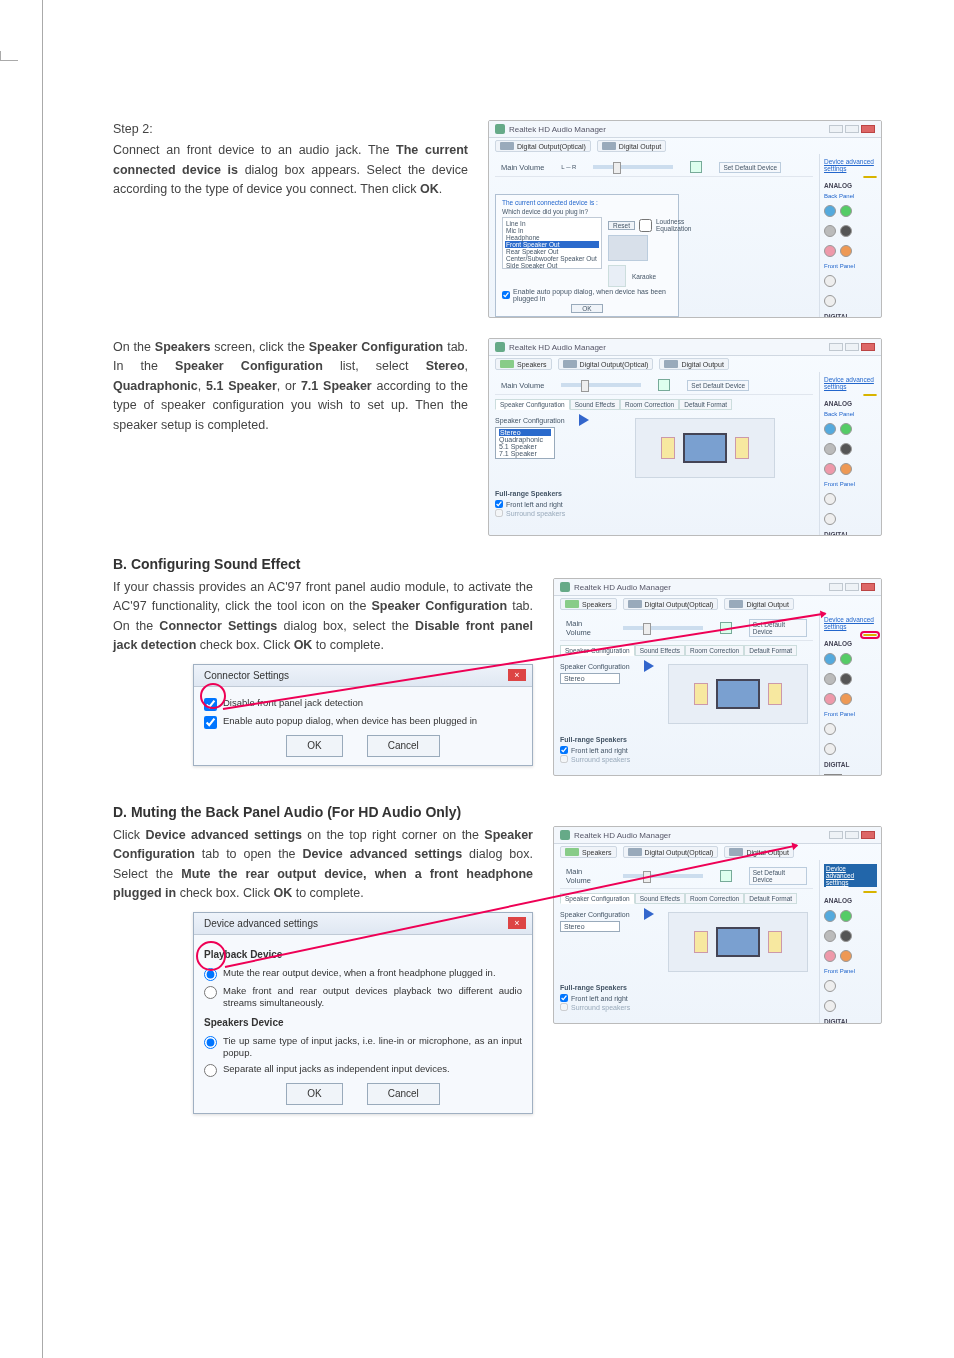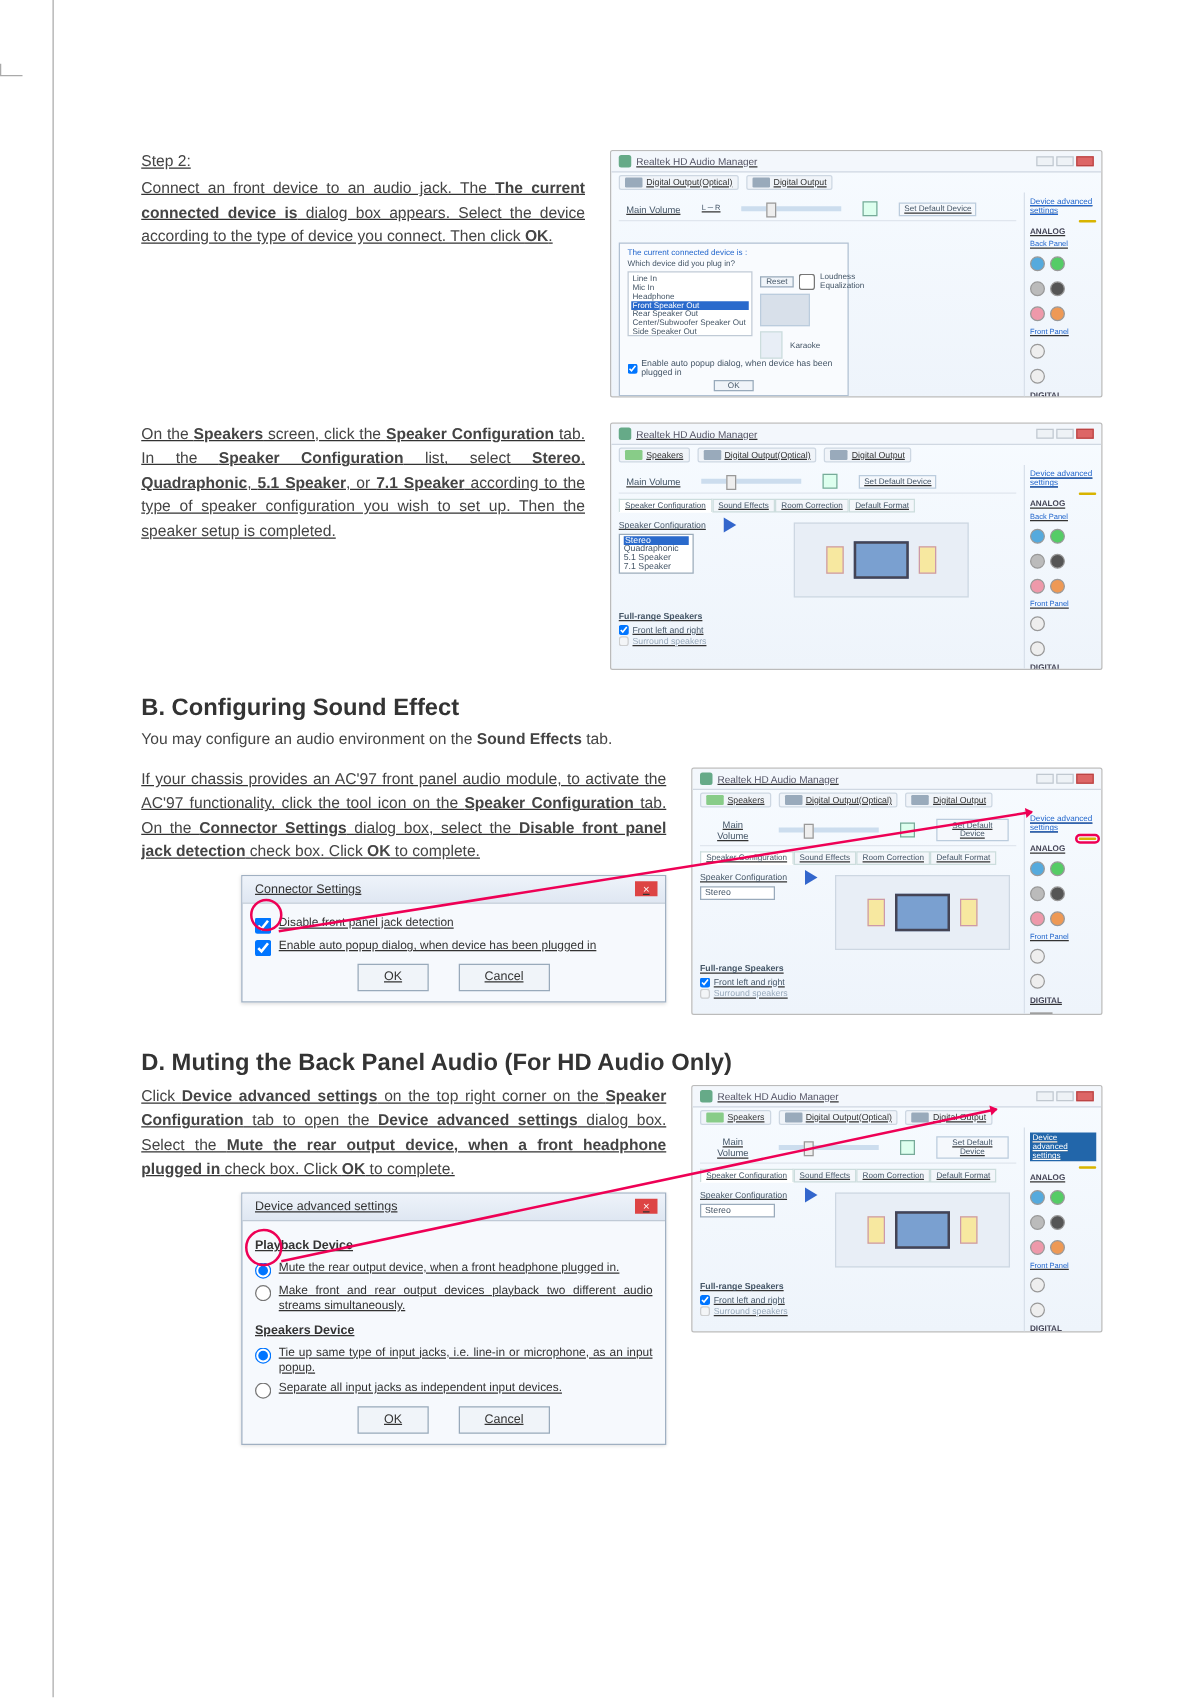--- a/index.html
+++ b/index.html
@@ -35,34 +35,33 @@
     width: 1px; height: 9px;
     background: #aaa;
   }
   .content {
     padding: 0 30px 0 70px;
   }
   .row {
     display: flex;
     gap: 20px;
     margin-bottom: 20px;
-    text-decoration: underline;
   }
   .col-text {
     flex: 0 0 355px;
     font-size: 12.5px;
     line-height: 1.55;
     text-align: justify;
     color: #444;
   }
   .col-img {
     flex: 1;
   }
   h3.section-title {
-    font-size: 19px;
+    font-size: 14px;
     font-weight: bold;
     color: #333;
     margin: 10px 0 6px 0;
   }
   .step-label {
     font-size: 12.5px;
     color: #444;
     margin-bottom: 2px;
   }
   .bold { font-weight: bold; }
@@ -159,21 +158,20 @@
   .shot-tabs .tab {
     display:flex; align-items:center; gap:3px;
     padding:1px 4px; border:1px solid #cdd7e2;
     background:#f0f4f9; border-radius:2px;
   }
   .shot-tabs .tab .cable{width:14px;height:8px;background:#9ab;border-radius:1px;}
   .main-vol {
     font-size:7.5px; padding:3px 6px;
     display:flex; align-items:center; gap:17px;
     border-bottom:1px solid #e0e6ee;
-    text-align:center;
   }
   .slider { flex:0 0 80px; height:4px; background:#cde; position:relative; }
   .slider::after{content:'';position:absolute;left:20px;top:-3px;width:6px;height:10px;background:#eee;border:1px solid #999;}
   .mute-ico{width:12px;height:12px;border:1px solid #7a9;background:#dfe;display:inline-block;}
   .def-btn{font-size:6.5px;border:1px solid #bcd;padding:1px 3px;background:#f5f8fc;}
   .sub-tabs{display:flex;gap:0;font-size:6.5px;margin:4px 0;}
   .sub-tabs span{border:1px solid #cdd;padding:1px 4px;background:#f3f6fa;}
   .sub-tabs span.active{background:#fff;border-bottom-color:#fff;}
   .spk-diagram{
     margin:4px auto; width:140px;height:60px;
@@ -468,23 +466,20 @@
               <span class="side-label">DIGITAL</span>
 
             </div>
           </div>
 
         </div>
       </div>
     </div>
 
     <h3 class="section-title">B. Configuring Sound Effect</h3>
-    <p style="font-size:12.5px;color:#444;margin-bottom:16px;">
-      <span>You may configure an audio environment on the </span><span class="bold">Sound Effects</span><span> tab.</span>
-    </p>
 
     <div class="row rel" style="margin-bottom:0;">
       <div class="col-text">
         <p>
           <span>If your chassis provides an AC'97 front panel audio module, to activate the AC'97 functionality, click the tool icon on the </span><span class="bold">Speaker Configuration</span><span> tab. On the </span><span class="bold">Connector Settings</span><span> dialog box, select the </span><span class="bold">Disable front panel jack detection</span><span> check box. Click </span><span class="bold">OK</span><span> to complete.</span>
         </p>
 
         <div class="inset-dialog rel">
           <div class="inset-title">
             <span class="spk-icon"></span>

